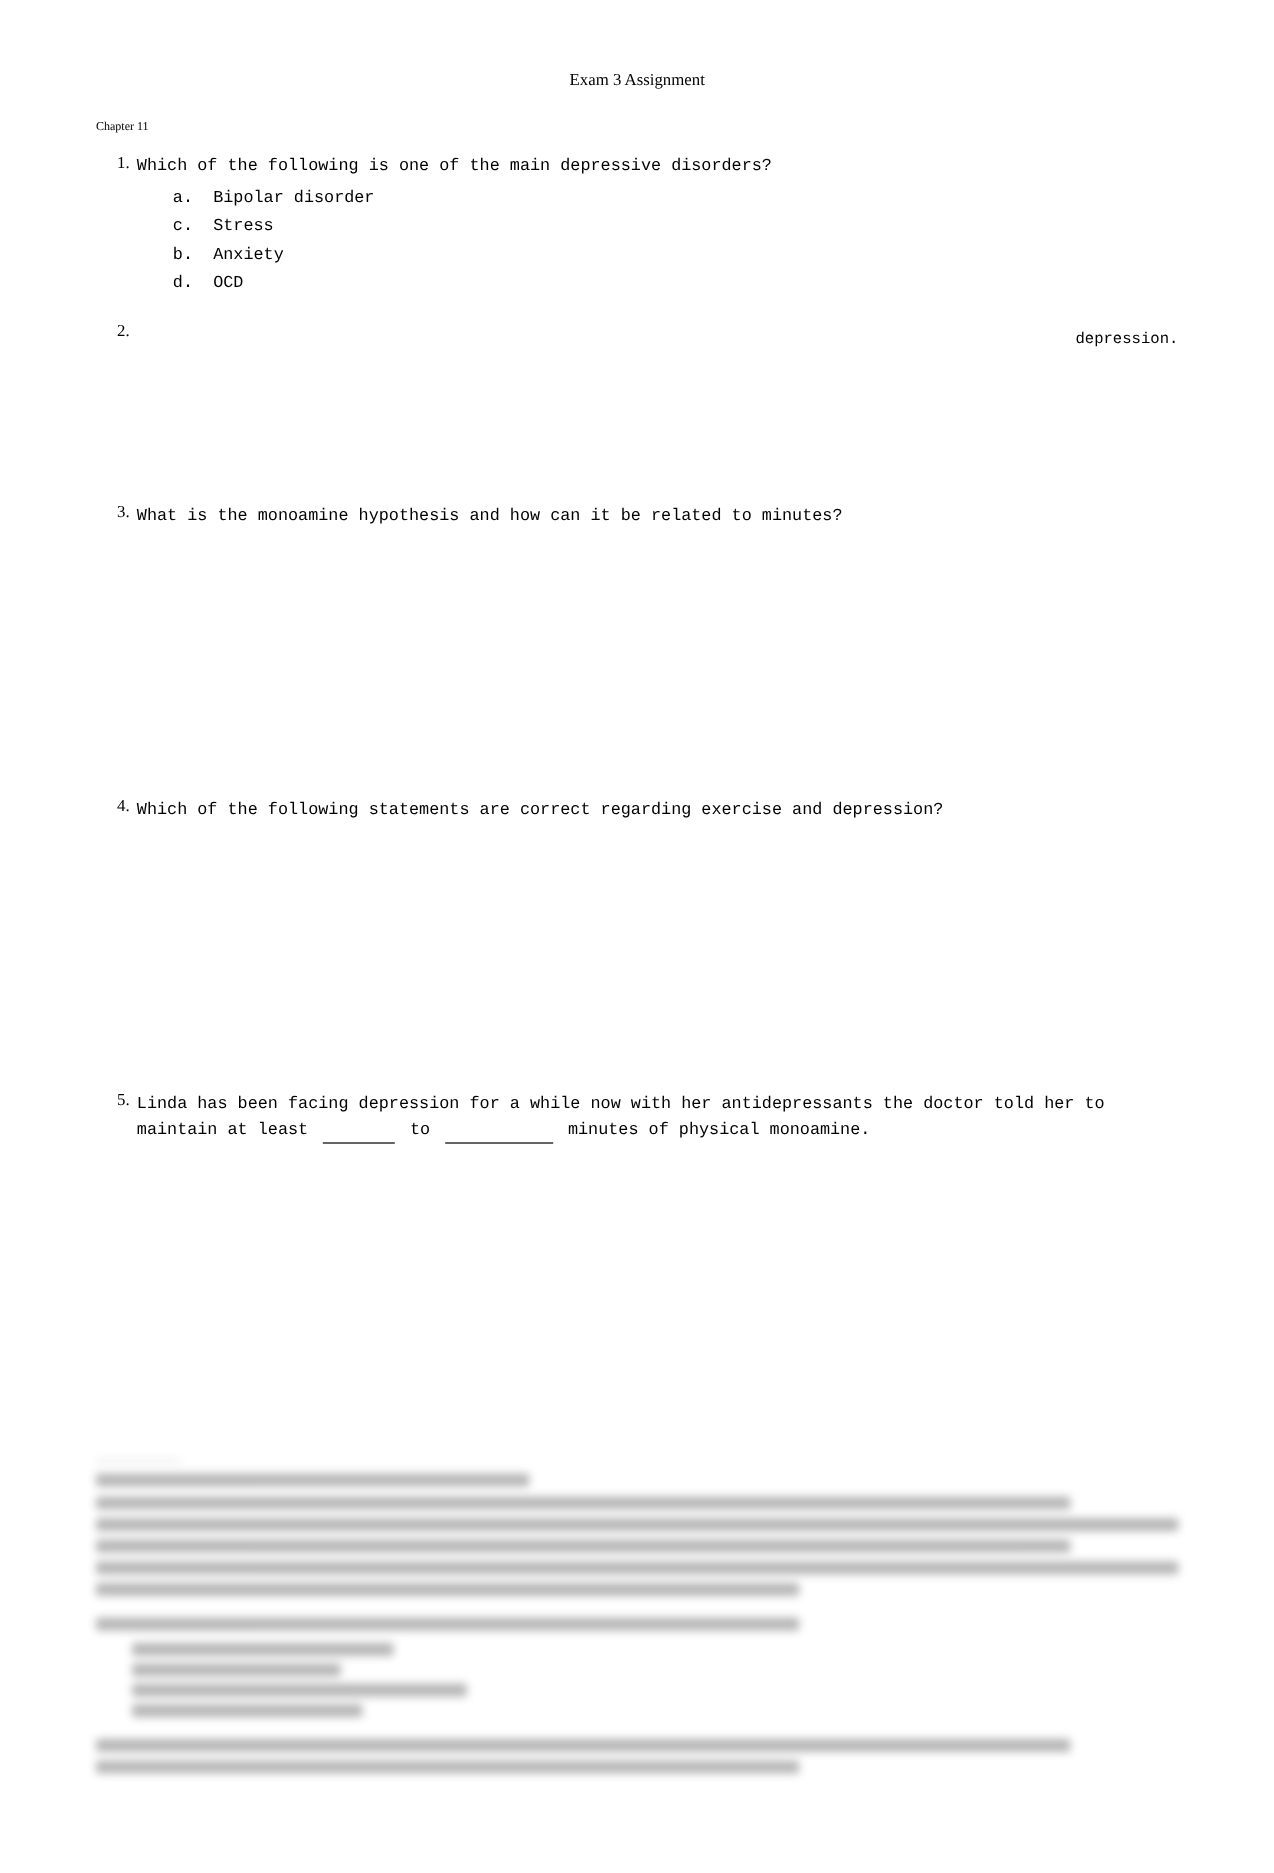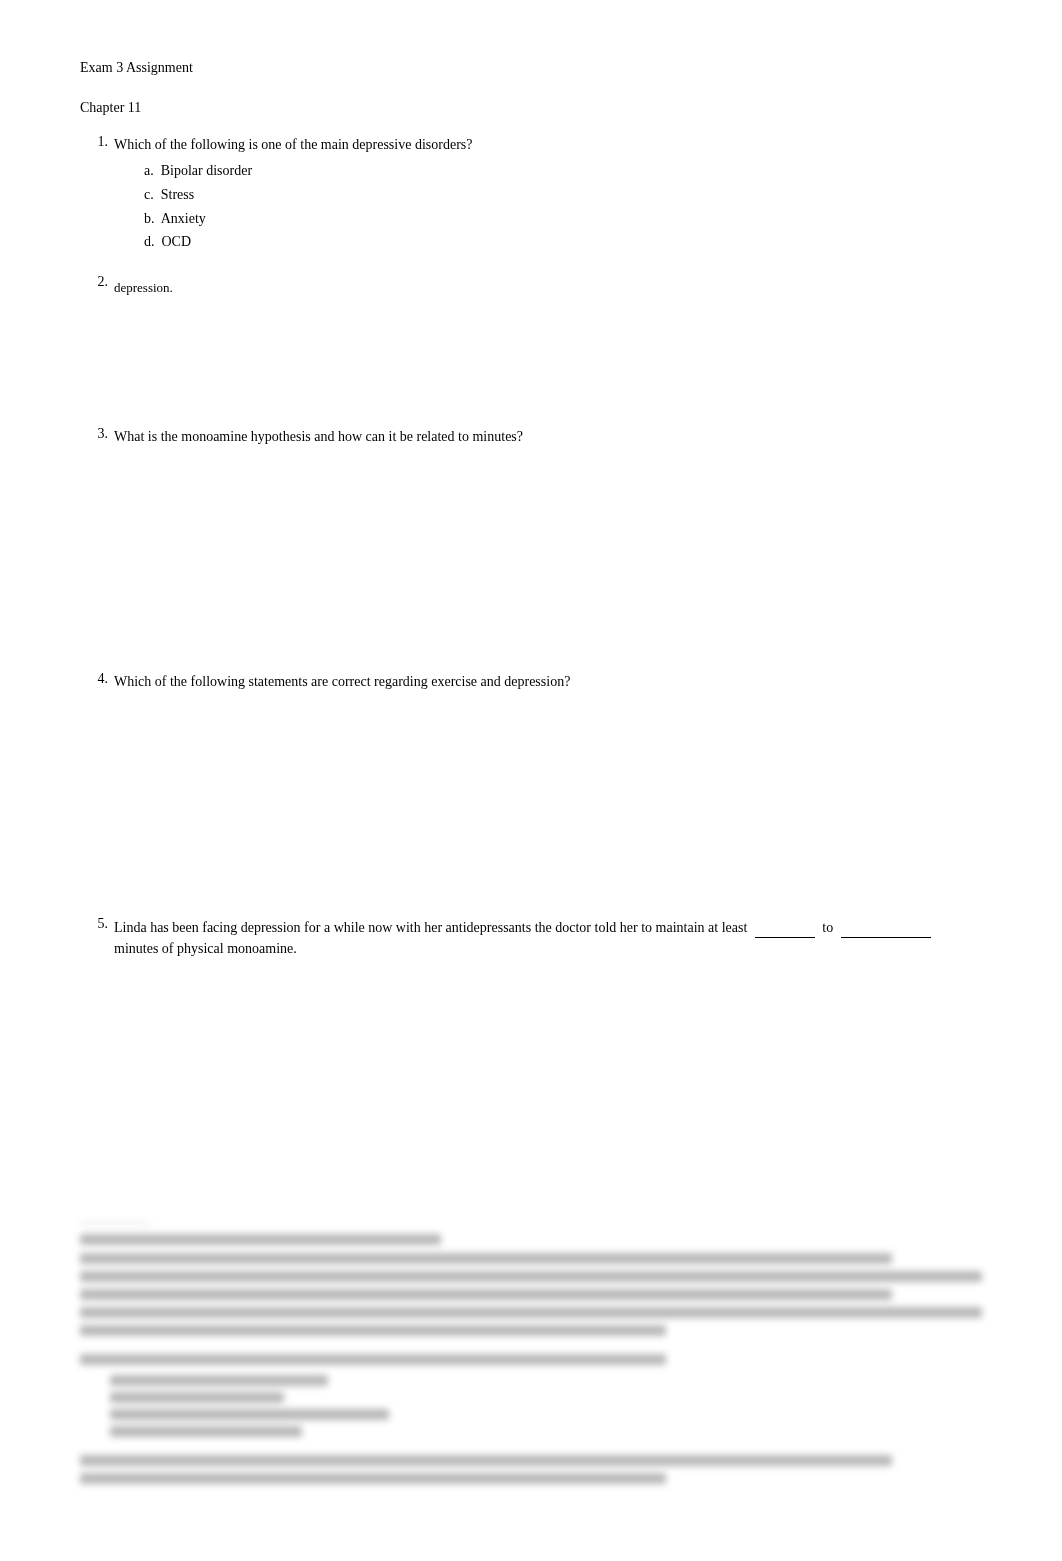--- a/index.html
+++ b/index.html
@@ -12,27 +12,27 @@
       background: #ffffff;
       font-family: 'Times New Roman', Times, serif;
       font-size: 14px;
       color: #000000;
       width: 1062px;
       min-height: 1561px;
       padding: 60px 80px 60px 80px;
     }
 
     .page-title {
-      text-align: left;
+      text-align: center;
       font-size: 14px;
       margin-bottom: 24px;
     }
 
     .chapter-label {
-      font-size: 14px;
+      font-size: 10px;
       margin-bottom: 18px;
     }
 
     .questions-list {
       list-style: none;
       padding: 0;
     }
 
     .question-item {
       margin-bottom: 20px;
@@ -40,20 +40,21 @@
       gap: 6px;
     }
 
     .question-number {
       min-width: 28px;
       text-align: right;
     }
 
     .question-body {
       flex: 1;
+      font-family: Liberation Mono, monospace;
     }
 
     .question-text {
       margin-bottom: 4px;
       line-height: 1.5;
     }
 
     .sub-options {
       list-style: none;
       padding-left: 30px;
@@ -135,20 +136,21 @@
       width: 30%;
     }
 
     .blurred-block {
       margin-bottom: 18px;
     }
 
     .continuation-note {
       margin-top: 6px;
       font-size: 13px;
+      text-align: right;
     }
   </style>
 </head>
 <body>
 
 <div>
 
   <div class="page-title">Exam 3 Assignment</div>
 
   <div class="chapter-label">Chapter 11</div>

